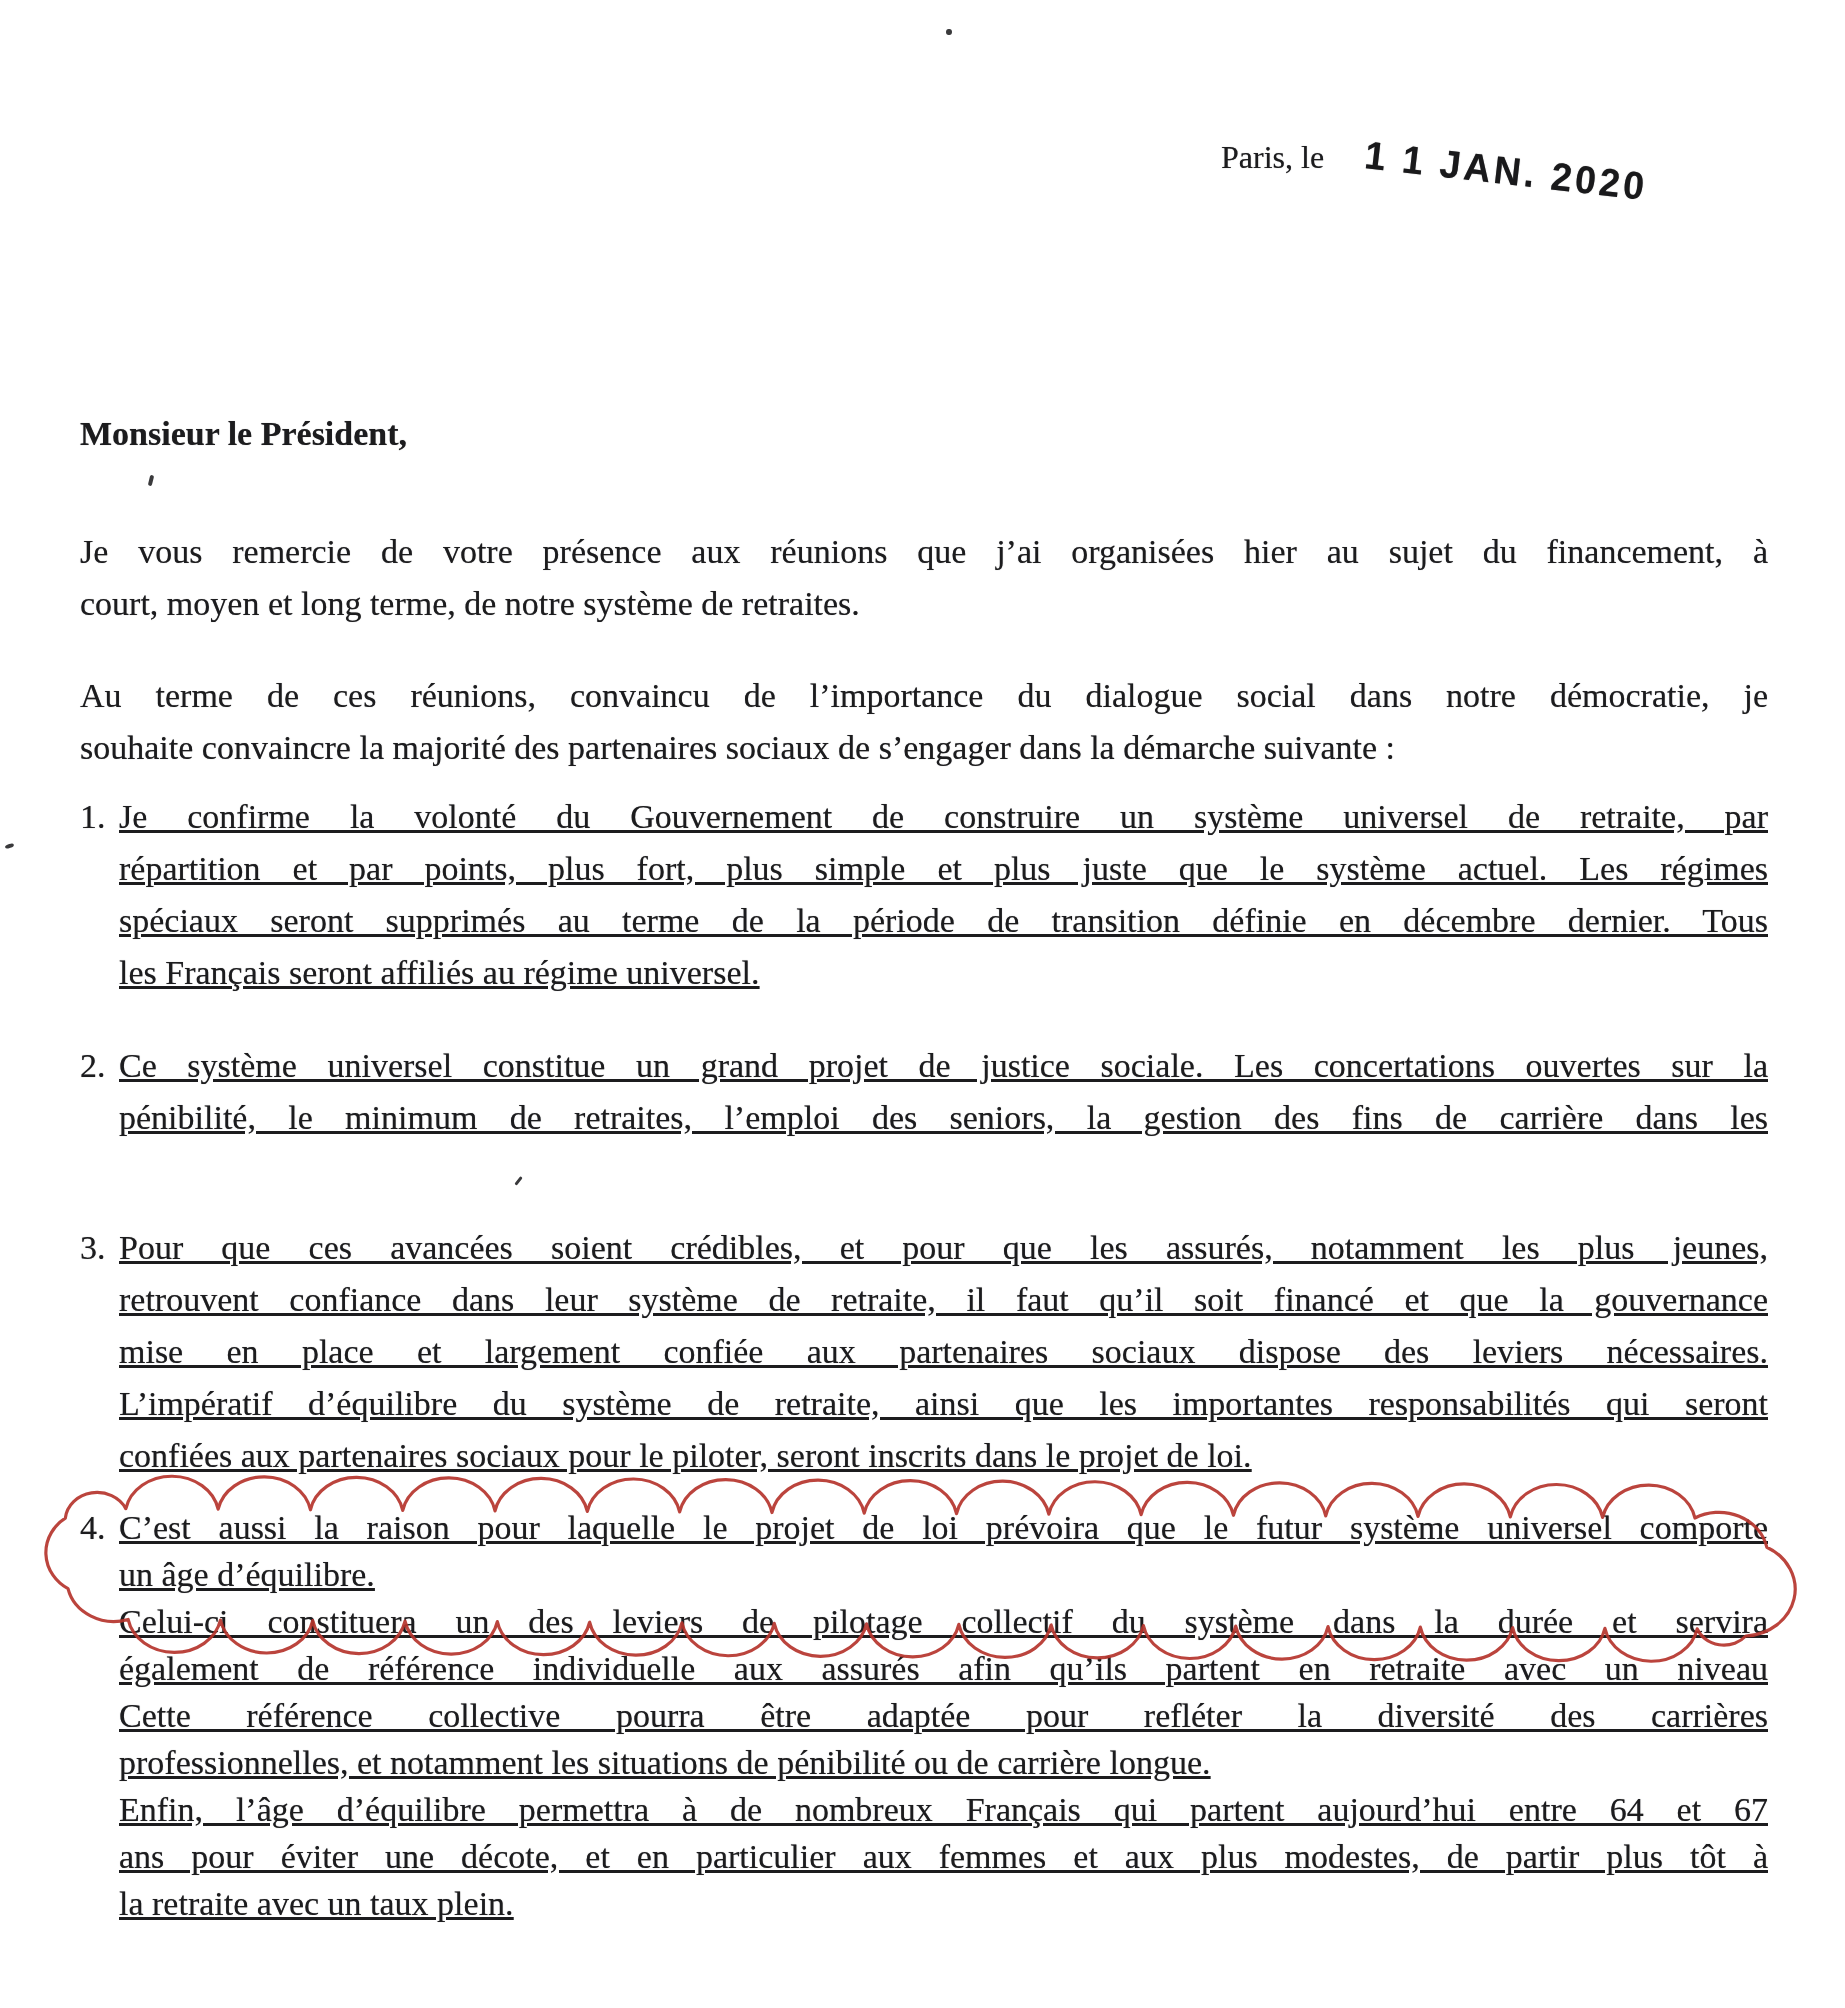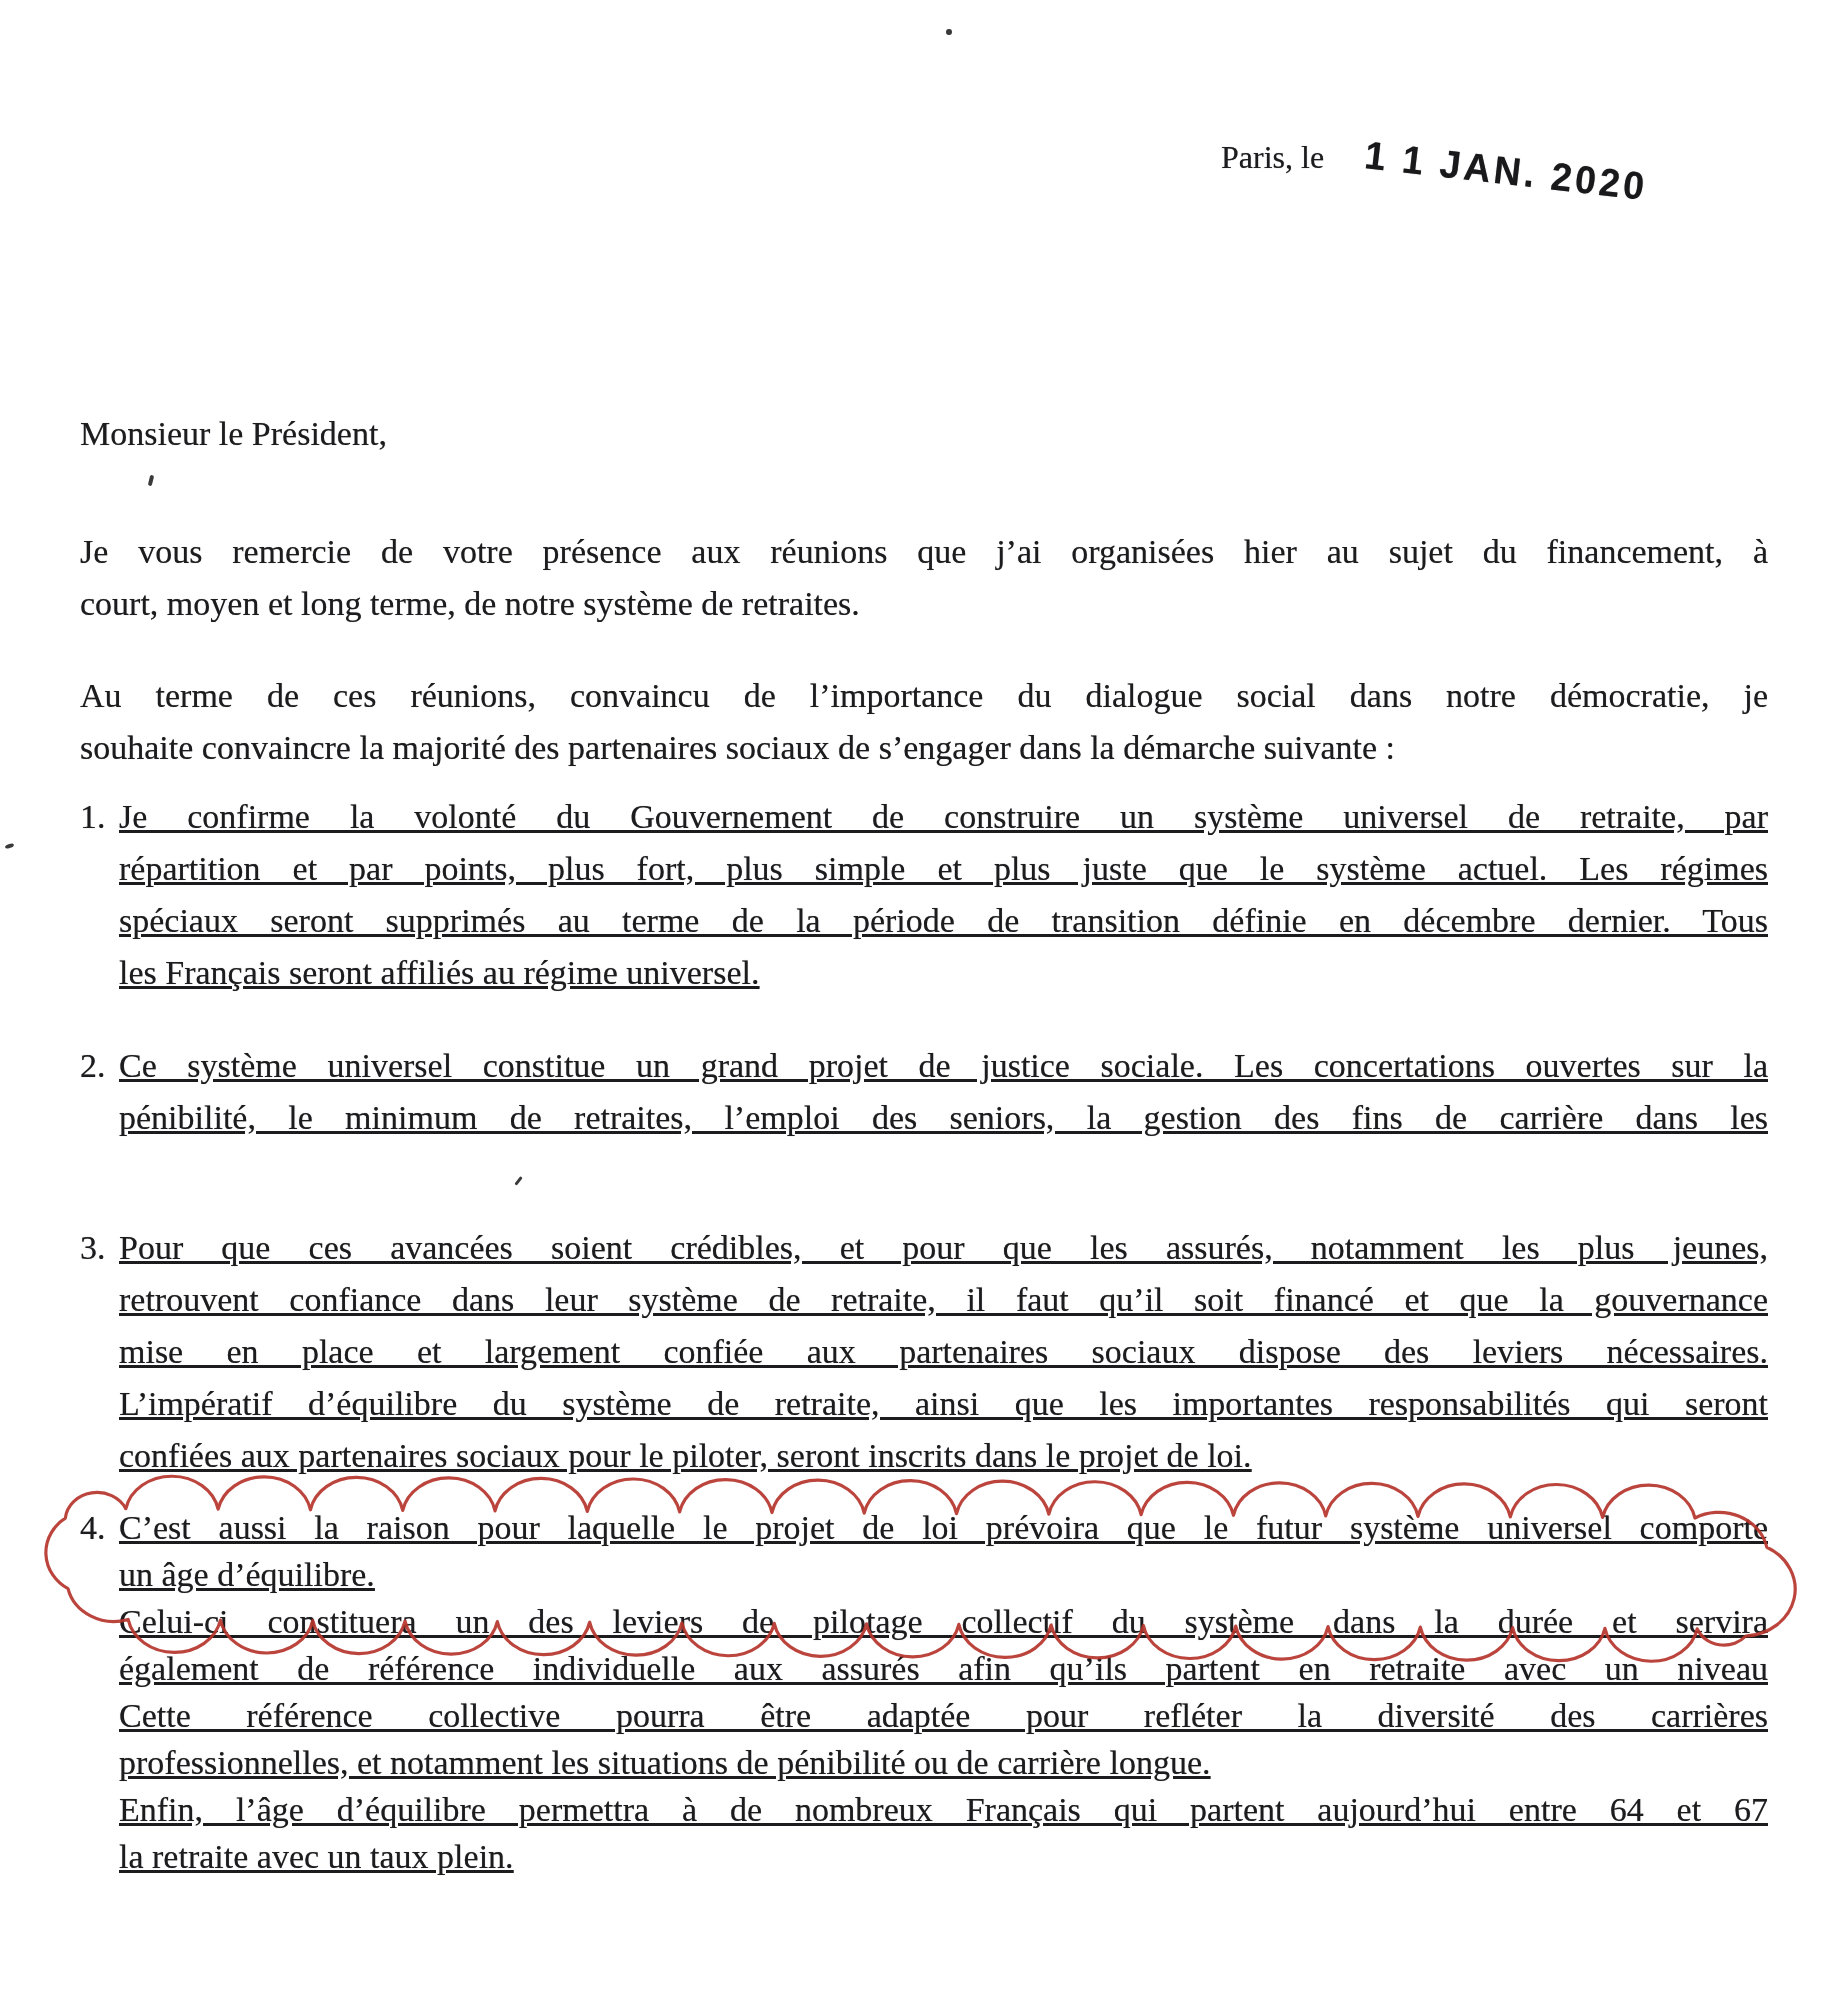--- a/index.html
+++ b/index.html
@@ -21,21 +21,21 @@
     margin-left:32px;
     font-family:"Liberation Sans", sans-serif;
     font-weight:700;
     font-size:39px;
     letter-spacing:3.4px;
     color:#19191b;
     transform:rotate(6.5deg) scaleX(0.96);
     transform-origin:0 70%;
     text-shadow:0 0 0.8px rgba(20,20,20,.55);
   }
-  .sal{position:absolute;left:0;top:408px;font-size:34px;line-height:52px;}
+  .sal{position:absolute;left:0;top:408px;font-size:34px;line-height:52px;font-weight:bold;}
   .block{position:absolute;left:0;right:0;font-size:34px;line-height:52px;}
   .mega{line-height:47px;}
   .ln{text-align:justify;}
   .j{text-align:justify;text-align-last:justify;}
   .row{display:flex;}
   .num{width:39px;flex:0 0 39px;}
   .txt{flex:1;min-width:0;text-decoration:underline;}
   .ink{text-shadow:0 0 0.7px rgba(25,25,28,.6);}
   .cloud-svg{position:absolute;left:0;top:1418px;width:1846px;height:277px;pointer-events:none;}
   .cloud-path{
@@ -114,20 +114,21 @@
       <div class="row">
         <div class="num">4.</div>
         <div class="txt">
           <div class="ln j">C’est aussi la raison pour laquelle le projet de loi prévoira que le futur système universel comporte</div>
           <div class="ln">un âge d’équilibre.</div>
           <div class="ln j">Celui-ci constituera un des leviers de pilotage collectif du système dans la durée et servira</div>
           <div class="ln j">également de référence individuelle aux assurés afin qu’ils partent en retraite avec un niveau</div>
           <div class="ln j">Cette référence collective pourra être adaptée pour refléter la diversité des carrières</div>
           <div class="ln">professionnelles, et notamment les situations de pénibilité ou de carrière longue.</div>
           <div class="ln j">Enfin, l’âge d’équilibre permettra à de nombreux Français qui partent aujourd’hui entre 64 et 67</div>
+          <div class="ln j">ans pour éviter une décote, et en particulier aux femmes et aux plus modestes, de partir plus tôt à</div>
           <div class="ln">la retraite avec un taux plein.</div>
         </div>
       </div>
     </div>
 
   </div>
 
   <svg class="cloud-svg" viewBox="0 0 2200 330" aria-hidden="true">
     <g transform="rotate(0.55 150 105)">
       <path class="cloud-path" id="cloudPath" stroke="#b5342d" d="

